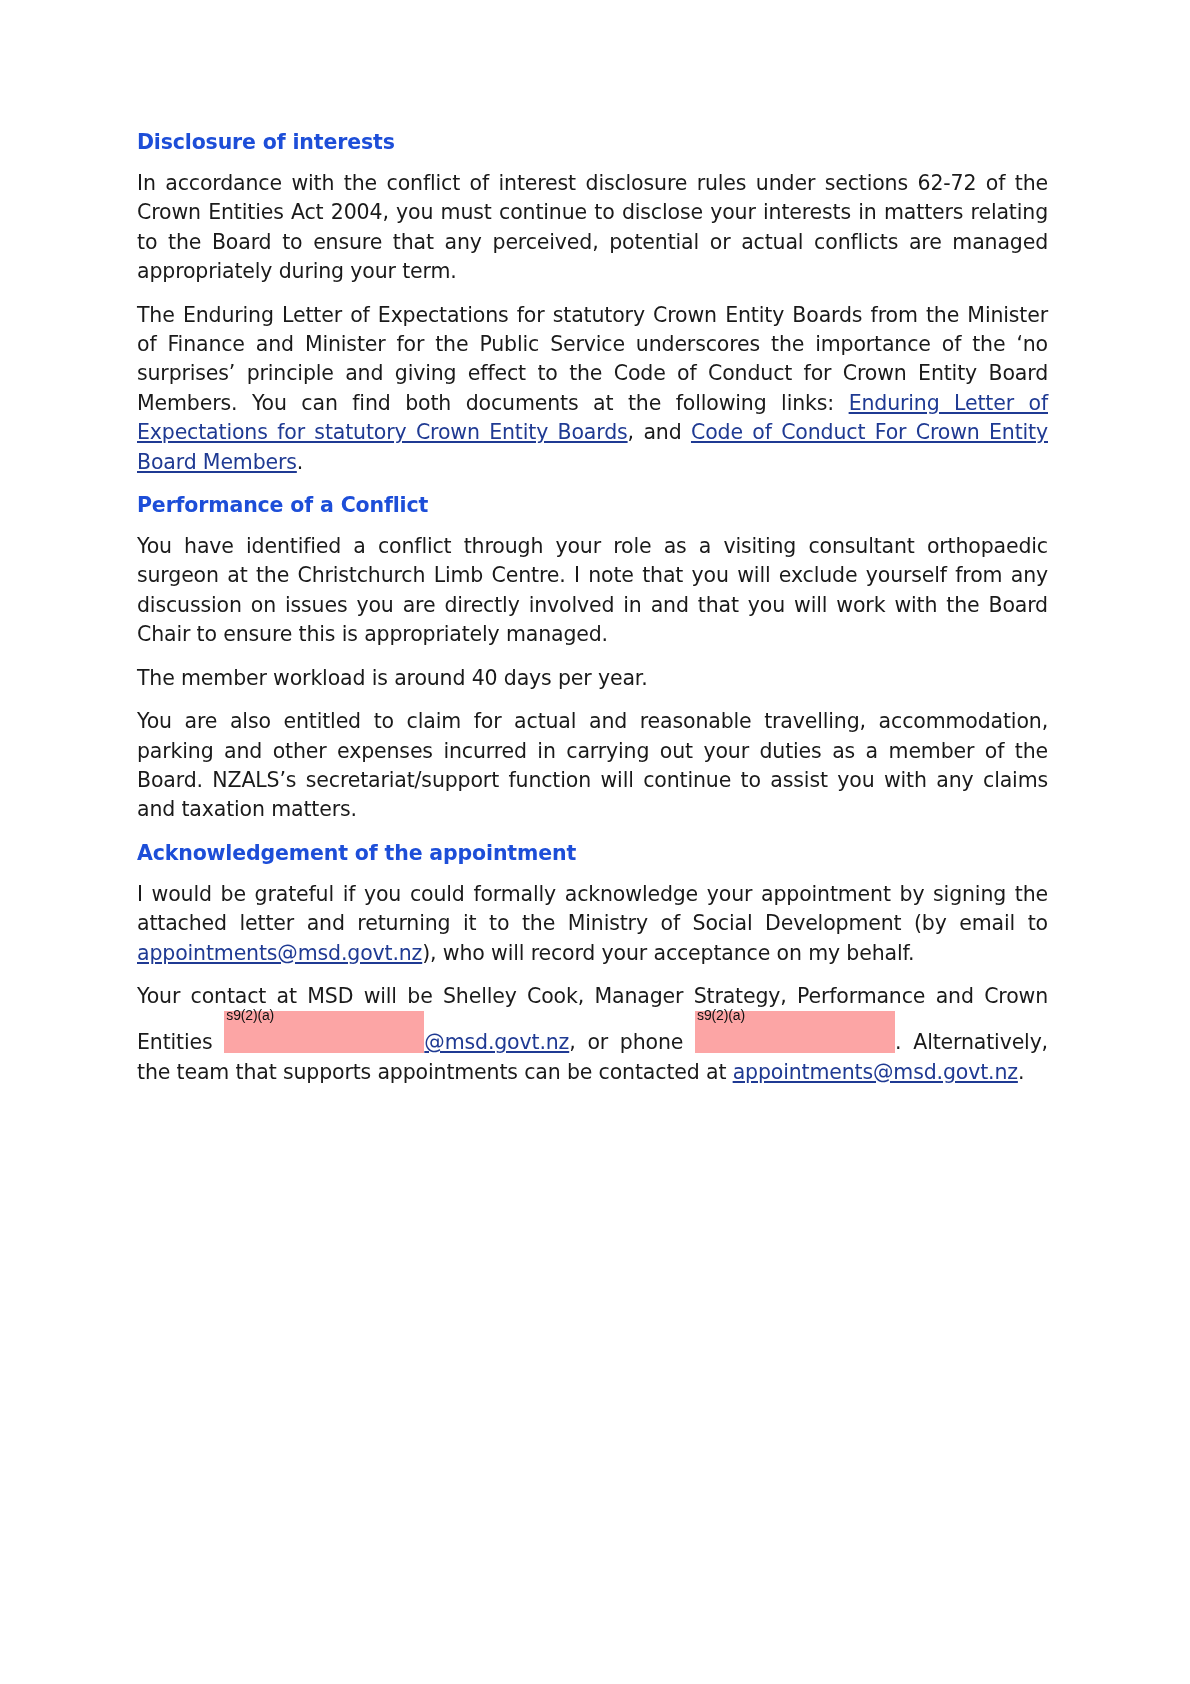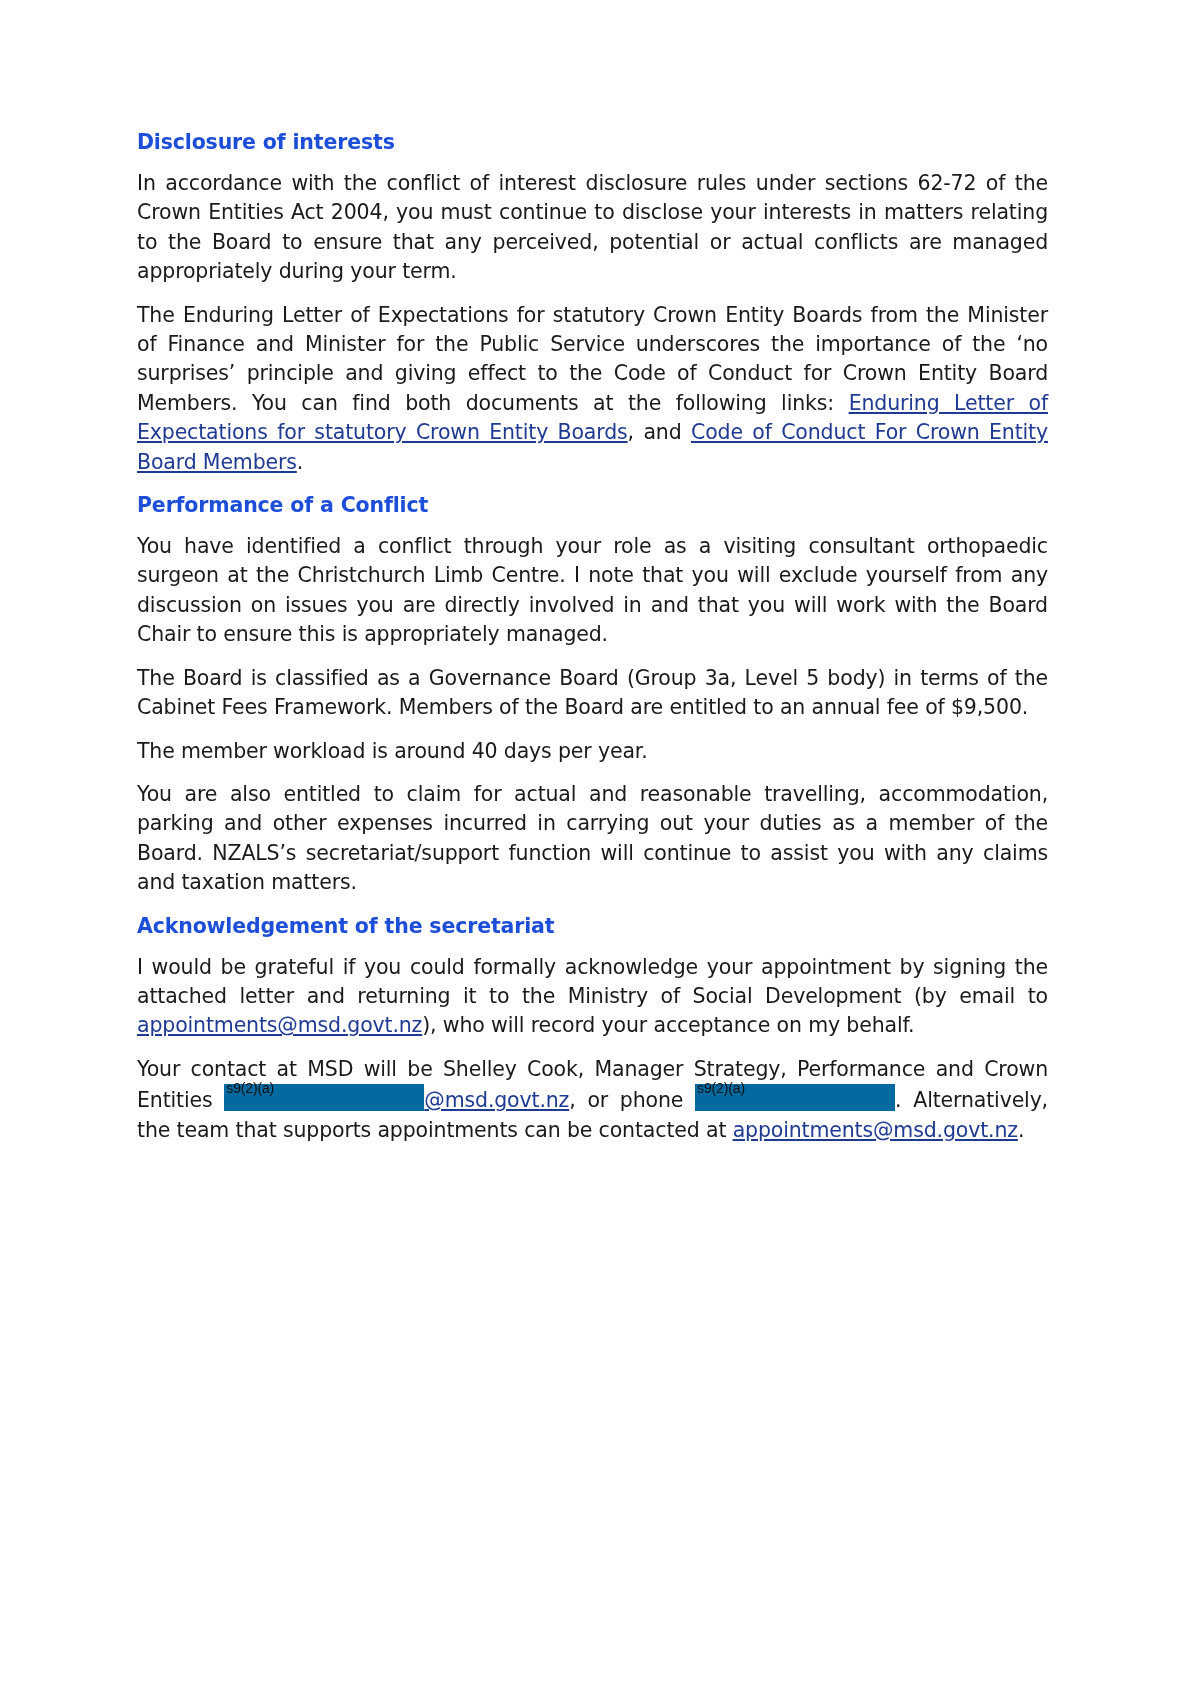--- a/index.html
+++ b/index.html
@@ -7,21 +7,21 @@
   .page {
     position: absolute; left: 137px; top: 128px; width: 911px;
     font-family: "DejaVu Sans", sans-serif; font-size: 20.5px; line-height: 29.4px;
     color: #1a1a1a; letter-spacing: -0.15px;
   }
   h2 { font-size: 20.5px; font-weight: bold; margin: 0 0 12px 0; line-height: 29px; color: #1d4ed8; }
   p { margin: 0 0 14px 0; text-align: justify; }
   .sec { margin-bottom: 0; }
   a { color: #1f3a93; text-decoration: underline; }
   .redact {
-    display: inline-block; background: #0369a1; position: relative; vertical-align: -4px; height: 27px;
+    display: inline-block; background: #fca5a5; position: relative; vertical-align: -4px; height: 42px;
   }
   .redact .code {
     position: absolute; left: 2px; top: -4px; font-family: "Liberation Sans", sans-serif;
     font-size: 14px; color: #111; line-height: 16px;
   }
   .r1 { width: 200px; }
   .r2 { width: 200px; }
 </style>
 </head>
 <body>
@@ -33,27 +33,26 @@
     <p>In accordance with the conflict of interest disclosure rules under sections 62-72 of the Crown Entities Act 2004, you must continue to disclose your interests in matters relating to the Board to ensure that any perceived, potential or actual conflicts are managed appropriately during your term.</p>
     <p><span>The Enduring Letter of Expectations for statutory Crown Entity Boards from the Minister of Finance and Minister for the Public Service underscores the importance of the ‘no surprises’ principle and giving effect to the Code of Conduct for Crown Entity Board Members. You can find both documents at the following links: </span><a>Enduring Letter of Expectations for statutory Crown Entity Boards</a><span>, and </span><a>Code of Conduct For Crown Entity Board Members</a><span>.</span></p>
   </div>
 
   <div class="sec">
     <h2>Performance of a Conflict</h2>
     <p>You have identified a conflict through your role as a visiting consultant orthopaedic surgeon at the Christchurch Limb Centre. I note that you will exclude yourself from any discussion on issues you are directly involved in and that you will work with the Board Chair to ensure this is appropriately managed.</p>
   </div>
 
   <div class="sec">
-    <p>The Board is classified as a Governance Board (Group 3a, Level 5 body) in terms of the Cabinet Fees Framework. Members of the Board are entitled to an annual fee of $9,500.</p>
     <p>The member workload is around 40 days per year.</p>
     <p>You are also entitled to claim for actual and reasonable travelling, accommodation, parking and other expenses incurred in carrying out your duties as a member of the Board. NZALS’s secretariat/support function will continue to assist you with any claims and taxation matters.</p>
   </div>
 
   <div class="sec">
-    <h2>Acknowledgement of the secretariat</h2>
+    <h2>Acknowledgement of the appointment</h2>
     <p><span>I would be grateful if you could formally acknowledge your appointment by signing the attached letter and returning it to the Ministry of Social Development (by email to </span><a>appointments@msd.govt.nz</a><span>), who will record your acceptance on my behalf.</span></p>
   </div>
 
   <div class="sec">
     <p><span>Your contact at MSD will be Shelley Cook, Manager Strategy, Performance and Crown Entities </span><span class="redact r1"><span class="code">s9(2)(a)</span></span><a>@msd.govt.nz</a><span>, or phone </span><span class="redact r2"><span class="code">s9(2)(a)</span></span><span>. Alternatively, the team that supports appointments can be contacted at </span><a>appointments@msd.govt.nz</a><span>.</span></p>
   </div>
 
 </div>
 
 </body></html>

